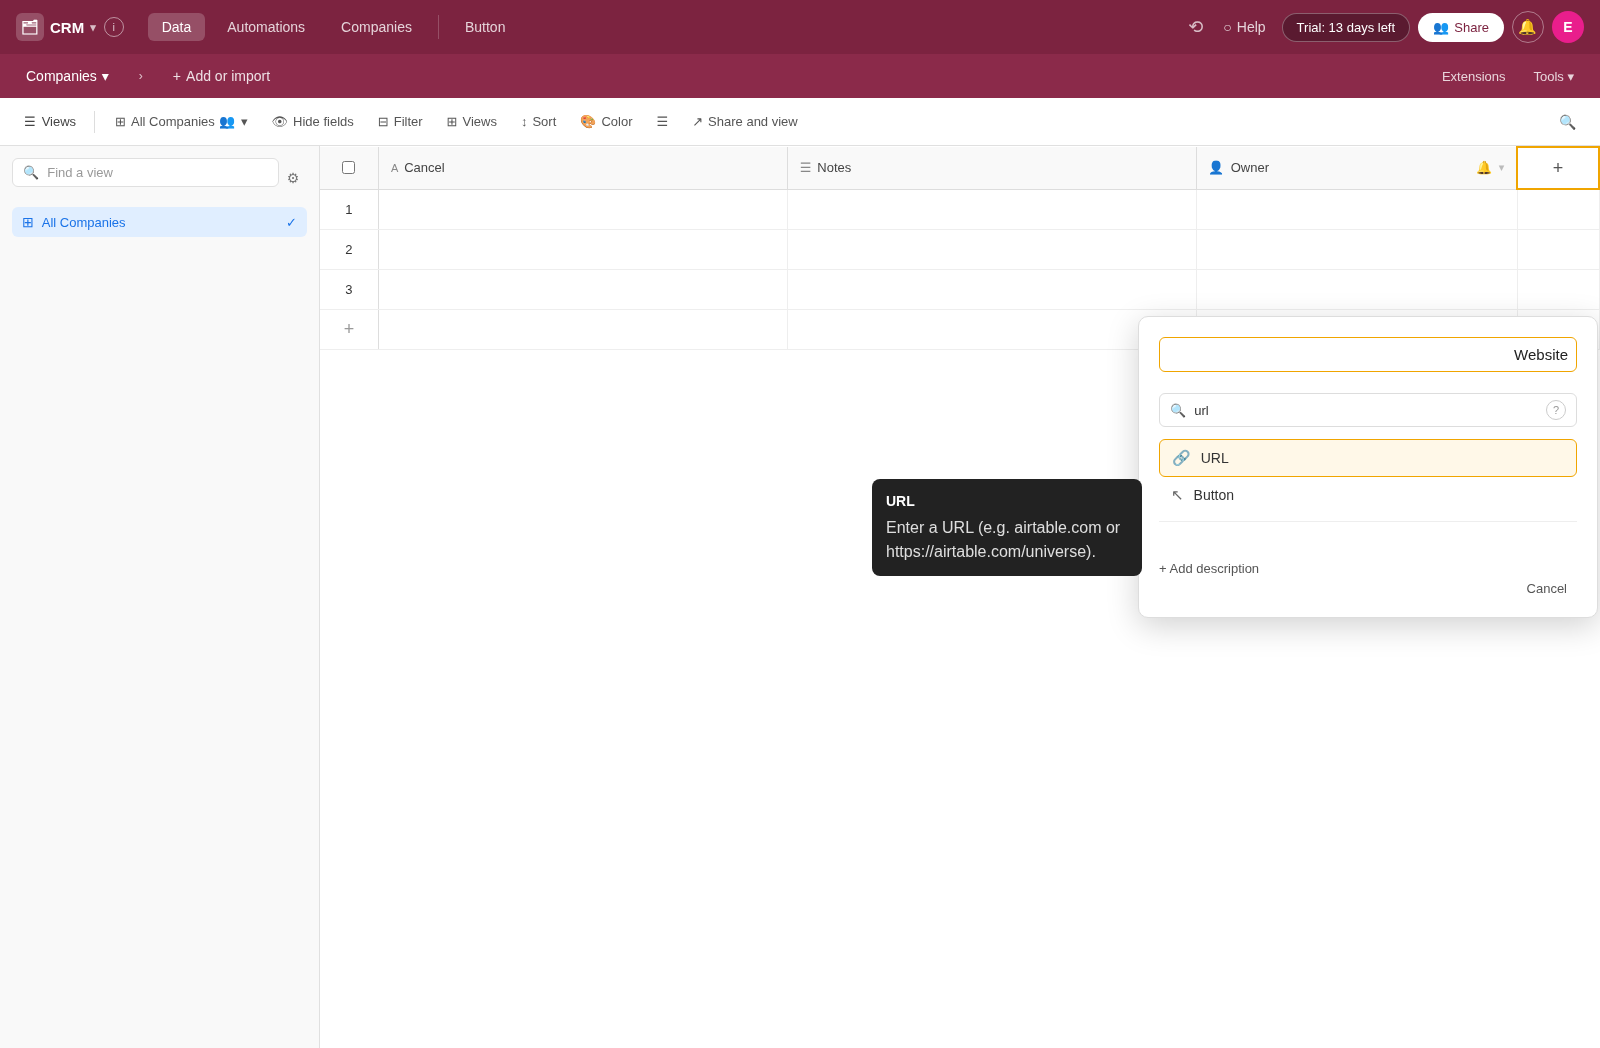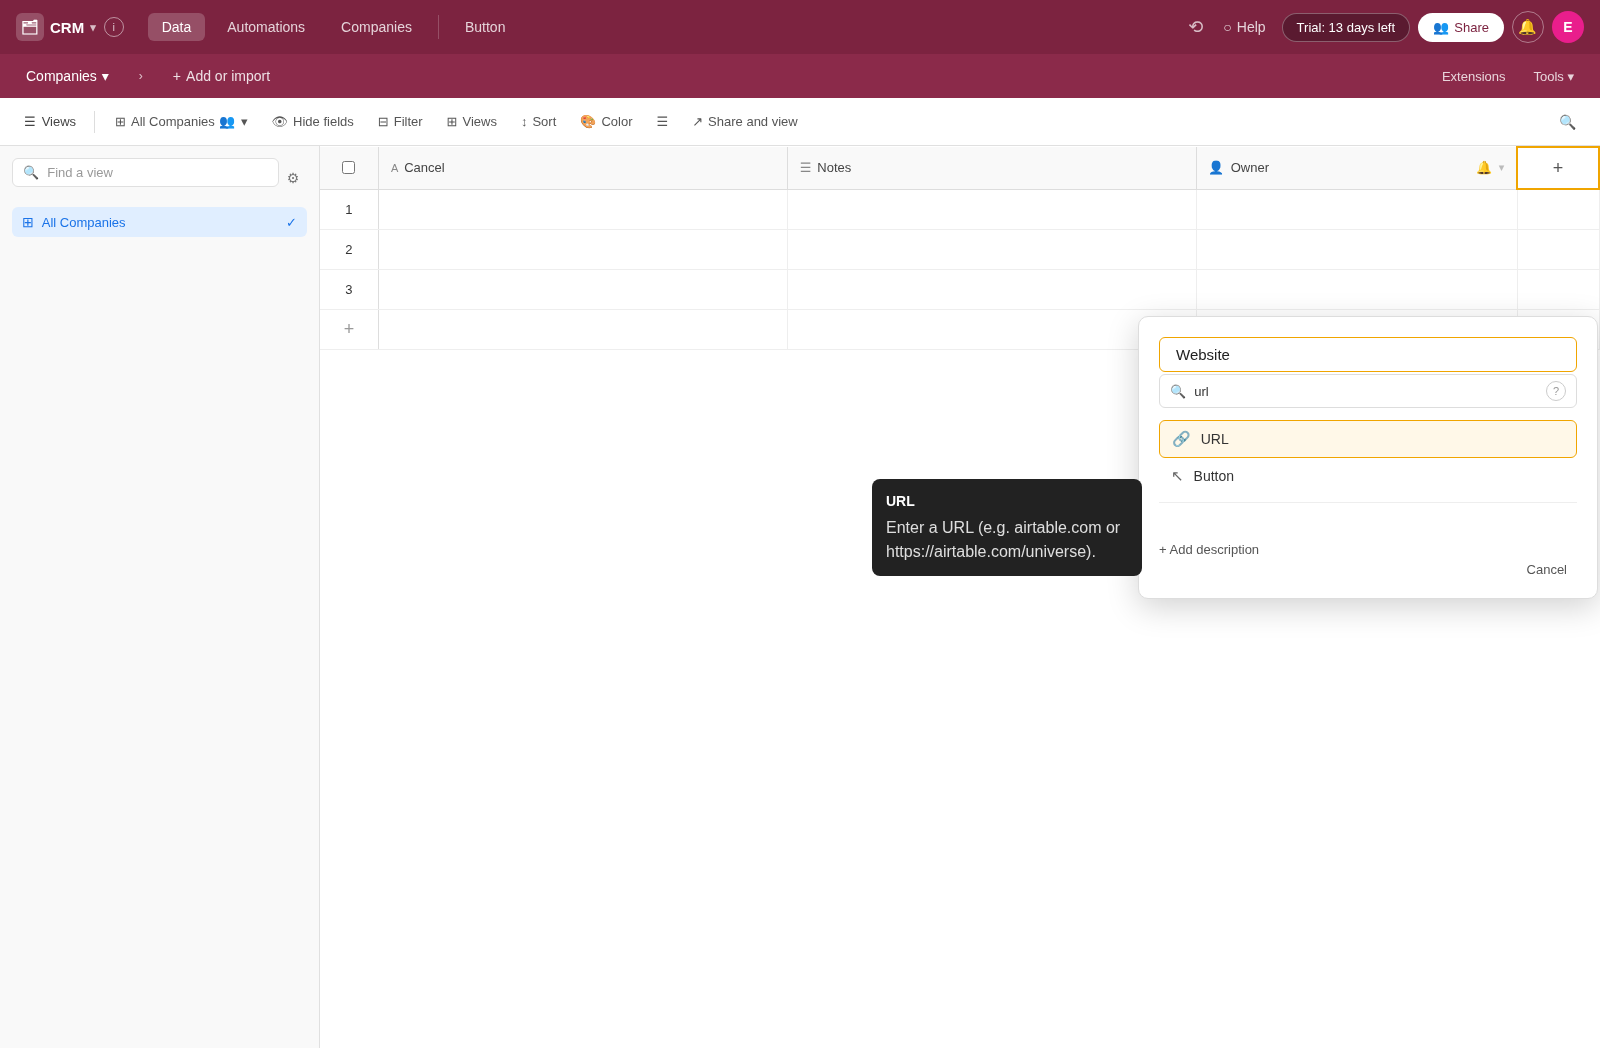--- a/index.html
+++ b/index.html
@@ -294,26 +294,27 @@
       border: 1px solid #ddd;
       border-radius: 10px;
       box-shadow: 0 8px 32px rgba(0,0,0,0.18);
       z-index: 100;
       padding: 20px 20px 16px 20px;
     }
     .dropdown-field-name-input {
       width: 100%;
       border: 1.5px solid #f0a500;
       border-radius: 6px;
-      padding: 8px 16px;
+      padding: 8px 8px;
       font-size: 15px;
       font-weight: 500;
       color: #222;
       outline: none;
-      margin-bottom: 2px;
+      margin-bottom: 21px;
+      text-align: right;
     }
     .dropdown-search-row {
       display: flex; align-items: center;
       border: 1px solid #ddd;
       border-radius: 6px;
       padding: 6px 10px;
       margin-bottom: 12px;
       gap: 8px;
     }
     .dropdown-search-icon { color: #999; font-size: 13px; }

